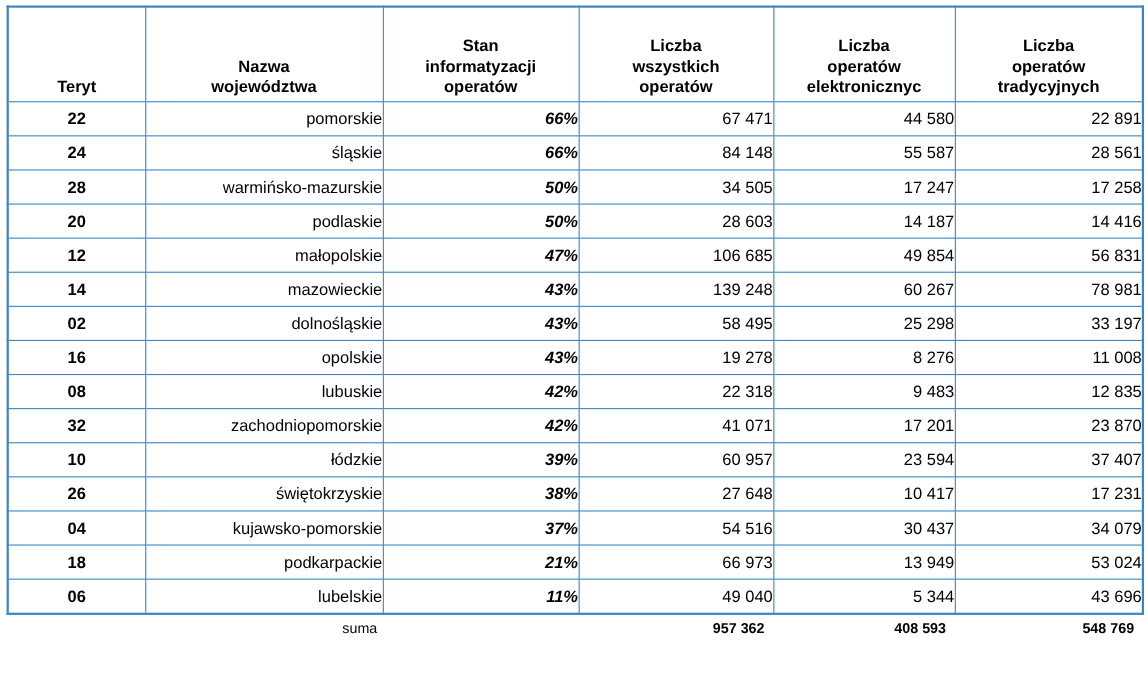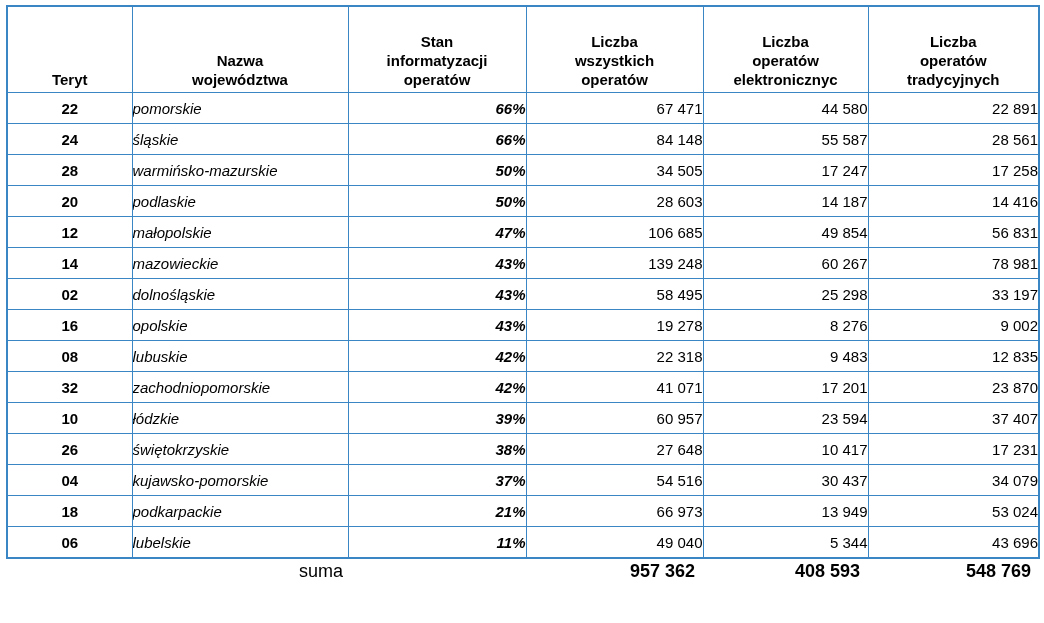--- a/index.html
+++ b/index.html
@@ -35,29 +35,29 @@
     text-align: center;
     vertical-align: bottom;
     white-space: pre-line;
     line-height: 19px;
     height: 82px;
     padding-bottom: 3px;
     margin-top: 28px;
   }
   table.data td { height: 30px; }
   .c-teryt  { text-align: center; font-weight: bold; }
-  .c-name   { text-align: left;  padding-left: 4px; font-style: italic;  }
+  .c-name   { text-align: right;  padding-left: 4px;  }
   .c-pct    { text-align: right; font-weight: bold; padding-right: 3px; font-style: italic; }
   .c-num    { text-align: right; padding-right: 7px; }
   
   .sum-row {
     display: flex;
     width: 1032px;
     margin-top: 2px;
-    font-size: 18px;
+    font-size: 13px;
     line-height: 20px;
   }
   .sum-row .cell { flex: 0 0 auto; }
   .w-teryt { width: 125px; }
   .w-name  { width: 216px; }
   .w-pct   { width: 178px; }
   .w-all   { width: 177px; }
   .w-ele   { width: 165px; }
   .w-tra   { width: 171px; }
   .sum-label { text-align: right; padding-right: 4px; box-sizing: border-box; }
@@ -151,21 +151,21 @@
         <td class="c-num">58 495</td>
         <td class="c-num">25 298</td>
         <td class="c-num">33 197</td>
       </tr>
       <tr>
         <td class="c-teryt">16</td>
         <td class="c-name">opolskie</td>
         <td class="c-pct">43%</td>
         <td class="c-num">19 278</td>
         <td class="c-num">8 276</td>
-        <td class="c-num">9 002</td>
+        <td class="c-num">11 008</td>
       </tr>
       <tr>
         <td class="c-teryt">08</td>
         <td class="c-name">lubuskie</td>
         <td class="c-pct">42%</td>
         <td class="c-num">22 318</td>
         <td class="c-num">9 483</td>
         <td class="c-num">12 835</td>
       </tr>
       <tr>

